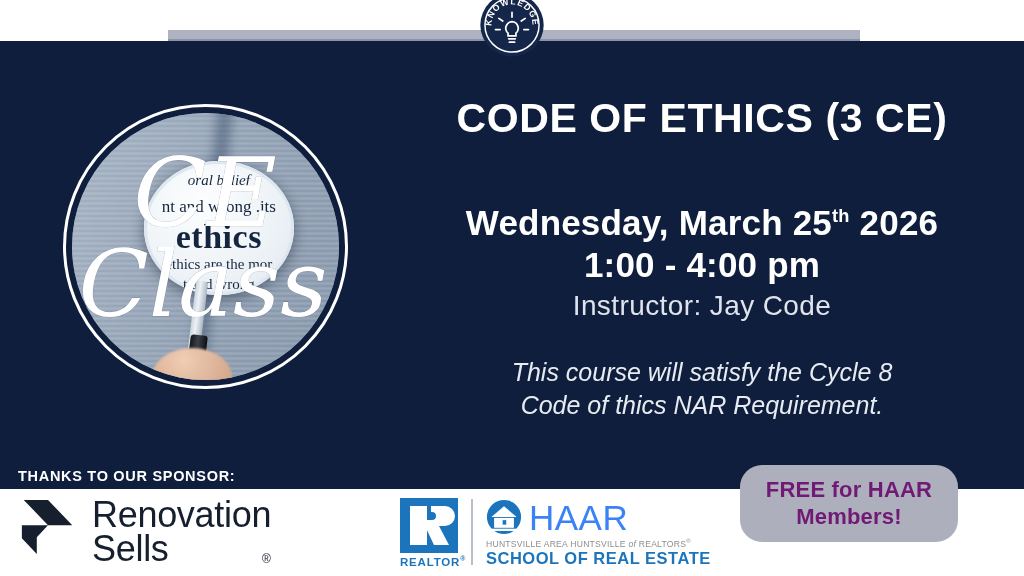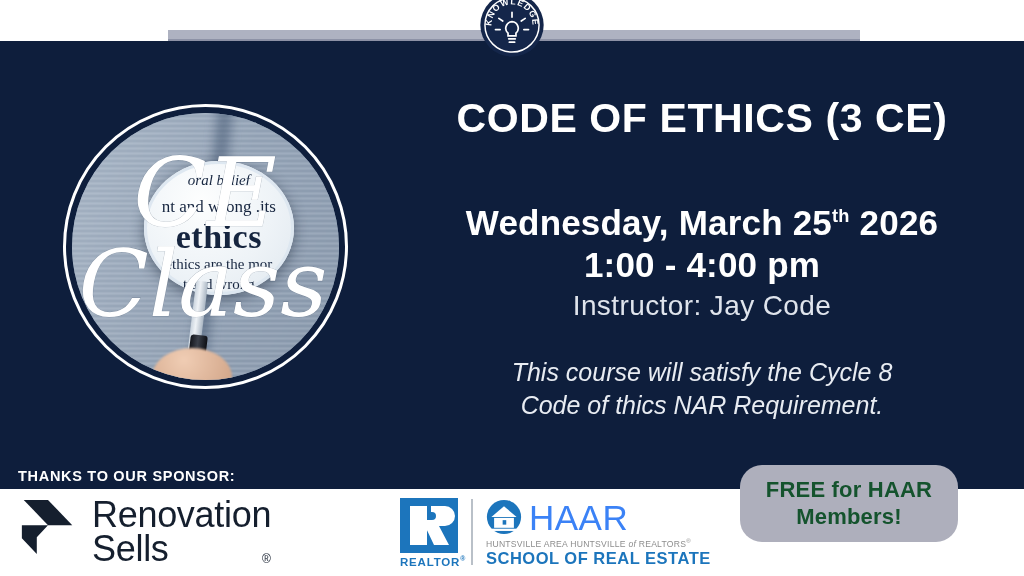--- a/index.html
+++ b/index.html
@@ -312,21 +312,21 @@
 
   
   .free-pill {
     position: absolute;
     left: 740px;
     top: 465px;
     width: 218px;
     height: 77px;
     border-radius: 22px;
     background: #aeafbc;
-    color: #14532d;
+    color: #701a75;
     display: flex;
     align-items: center;
     justify-content: center;
     text-align: center;
     font-size: 22px;
     font-weight: 700;
     line-height: 1.22;
     letter-spacing: 0.2px;
     z-index: 8;
   }

